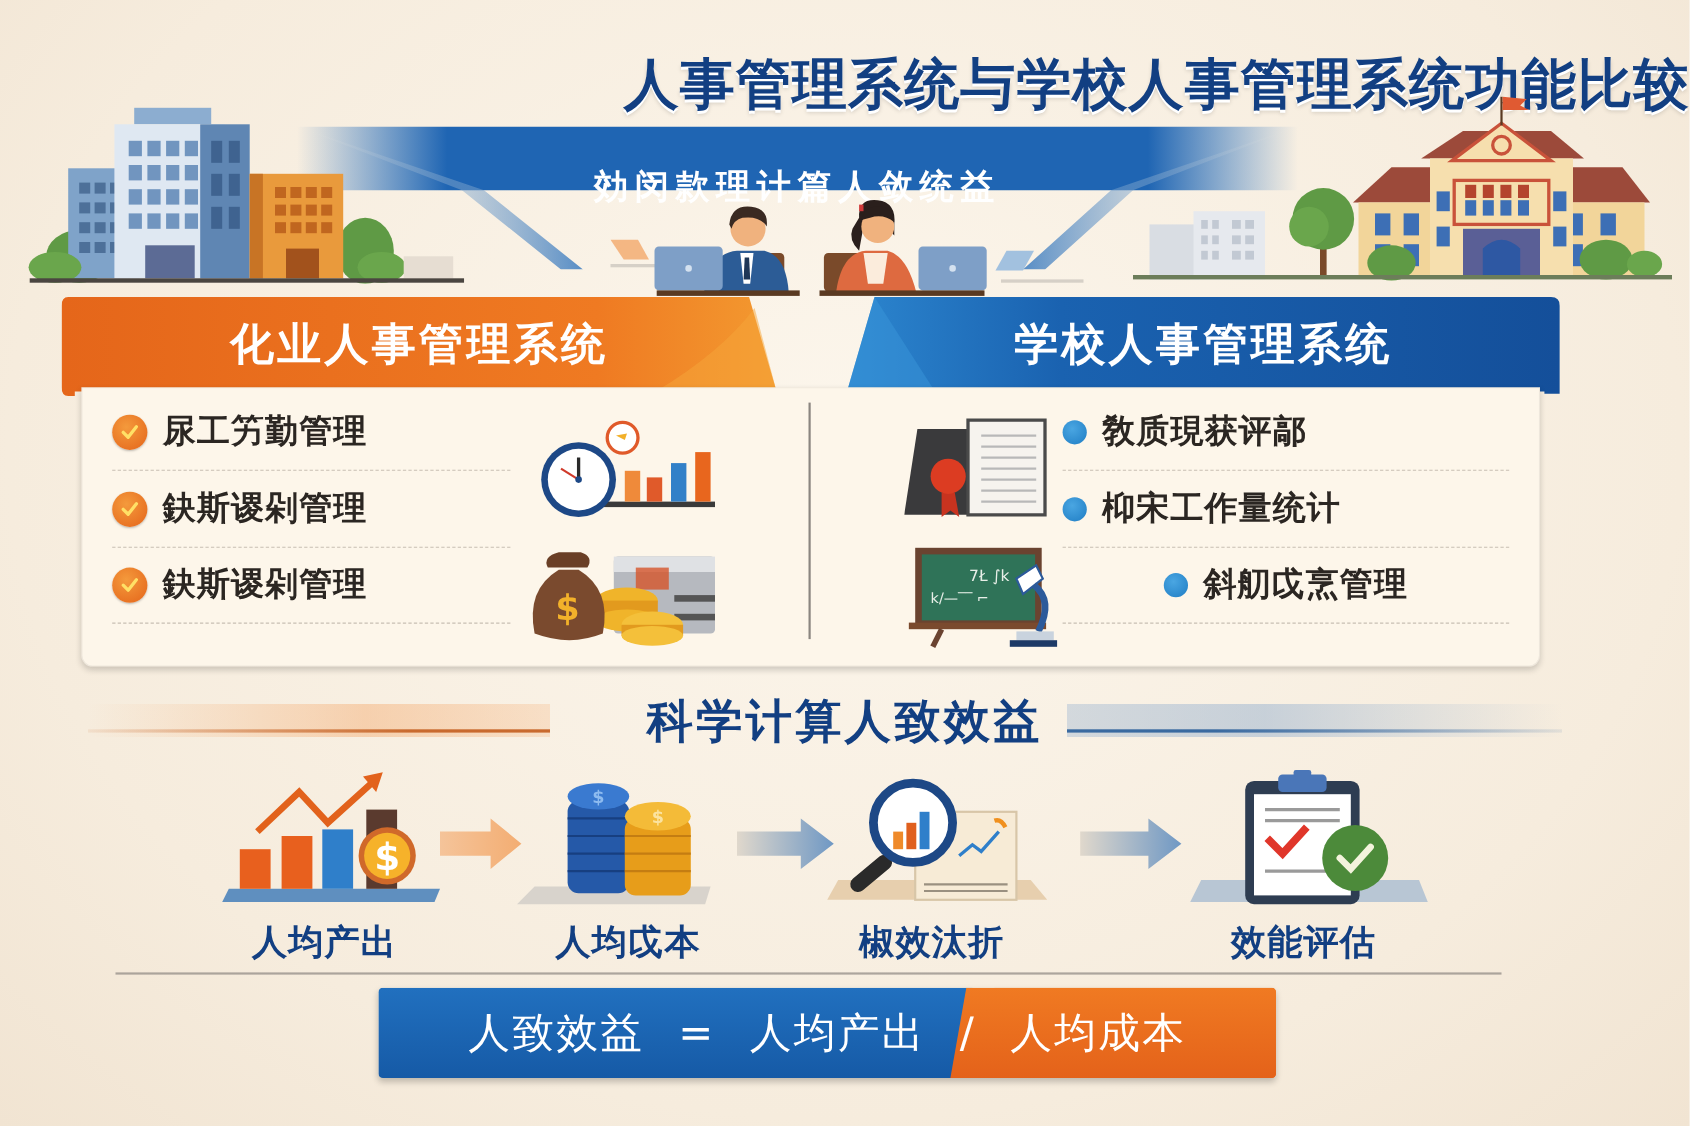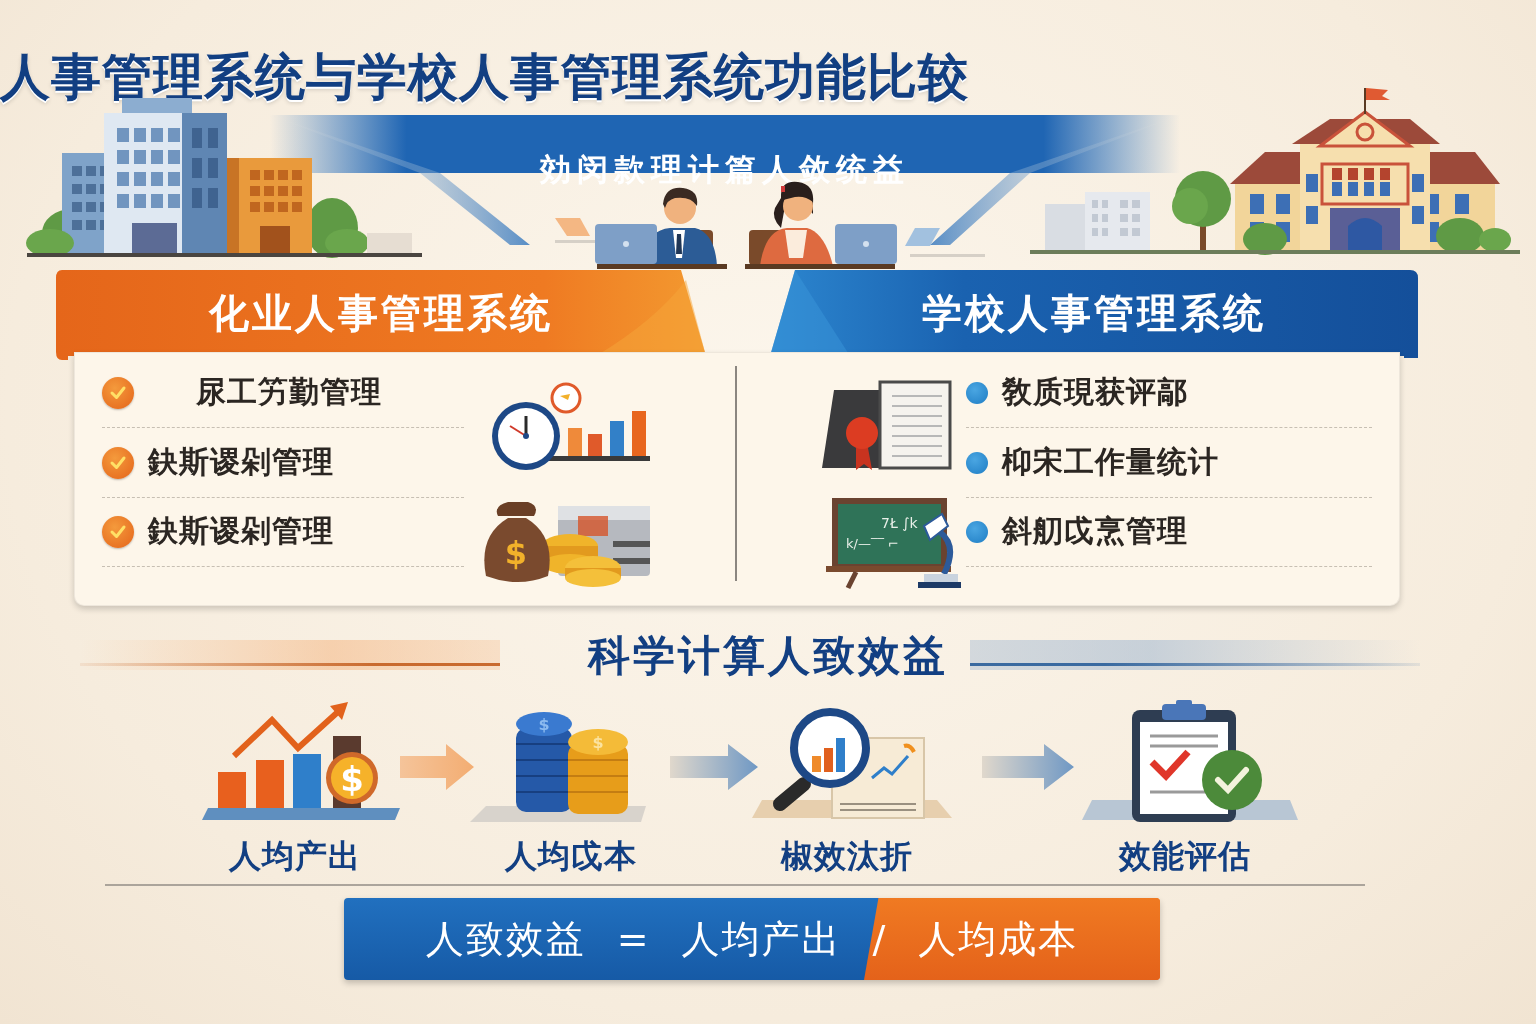--- a/index.html
+++ b/index.html
@@ -6,21 +6,21 @@
   html, body { width: 1536px; height: 1024px; overflow: hidden; }
   body {
     background: #f8f0e4;
     background: radial-gradient(ellipse at 50% 40%, #fcf6ec 0%, #f6ecdd 70%, #f1e4d2 100%);
     font-family: "DejaVu Sans", "Liberation Sans", sans-serif;
     position: relative;
   }
 
   
   .main-title {
-    position: absolute; left: 0; top: 44px; width: 1536px; text-align: left;
+    position: absolute; left: 0; top: 44px; width: 1536px; text-align: right;
     font-size: 50px; font-weight: bold; color: #123f82; letter-spacing: 1px;
     text-shadow: 0 2px 0 #ffffff, 0 3px 4px rgba(0,0,0,0.15);
   }
   .sub-banner {
     position: absolute; left: 270px; top: 115px; width: 910px; height: 60px;
   }
   .sub-banner svg { position: absolute; left: 0; top: 0; }
   .sub-banner-text {
     position: absolute; left: 0; top: 10px; width: 910px; text-align: center;
     color: #ffffff; font-size: 31px; font-weight: bold; letter-spacing: 6px; margin-top: 24px;
@@ -357,21 +357,21 @@
     </defs>
     <path d="M25,0 L640,0 Q648,0 648,8 L648,88 L634,88 L634,86 L0,86 Z" fill="url(#bluGrad)"></path>
     <path d="M25,0 L80,86 L0,86 Z" fill="#3a96da" opacity="0.5"></path>
   </svg>
   <span>学校人事管理系统</span>
 </div>
 
 <div class="panel"></div>
 <div class="divider-v"></div>
 
-<div class="feature" style="left:102px; top:358px; width:362px;gap:48px;">
+<div class="feature" style="left:102px; top:358px; width:362px;">
   <span class="check-icon">
     <svg width="18" height="18" viewBox="0 0 18 18">
         <path d="M3,9 L7.5,13.5 L15,4" stroke="#ffe066" stroke-width="3" fill="none" stroke-linecap="round" stroke-linejoin="round"></path>
       </svg>
   </span>
   <span class="feature-text">尿工竻勤管理</span>
 </div>
 <div class="feature" style="left:102px; top:428px; width:362px;">
   <span class="check-icon">
     <svg width="18" height="18" viewBox="0 0 18 18">
@@ -425,21 +425,21 @@
 </div>
 
 <div class="feature" style="left:966px; top:358px; width:406px;">
   <span class="dot-icon"></span>
   <span class="feature-text">敎质現获评鄗</span>
 </div>
 <div class="feature" style="left:966px; top:428px; width:406px;">
   <span class="dot-icon"></span>
   <span class="feature-text">枊宋工作量统计</span>
 </div>
-<div class="feature" style="left:966px; top:497px; width:406px;">
+<div class="feature" style="left:966px; top:497px; width:406px;justify-content:center;">
   <span class="dot-icon"></span>
   <span class="feature-text">斜舠戉烹管理</span>
 </div>
 
 <div class="illus" style="left:822px; top:378px;">
   <svg width="130" height="92" viewBox="0 0 130 92">
     <path d="M12,12 L60,12 L60,90 L0,90 Z" fill="#3a3a3c"></path>
     <path d="M58,4 L128,4 L128,90 L58,90 Z" fill="#f6f3ee" stroke="#4a4a4a" stroke-width="3"></path>
     <g stroke="#b8b8b8" stroke-width="2">
       <line x1="70" y1="18" x2="120" y2="18"></line>

